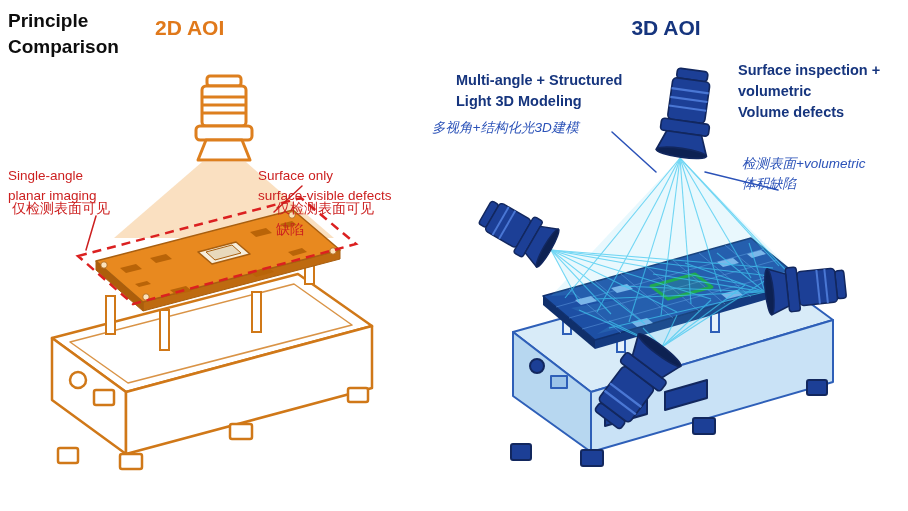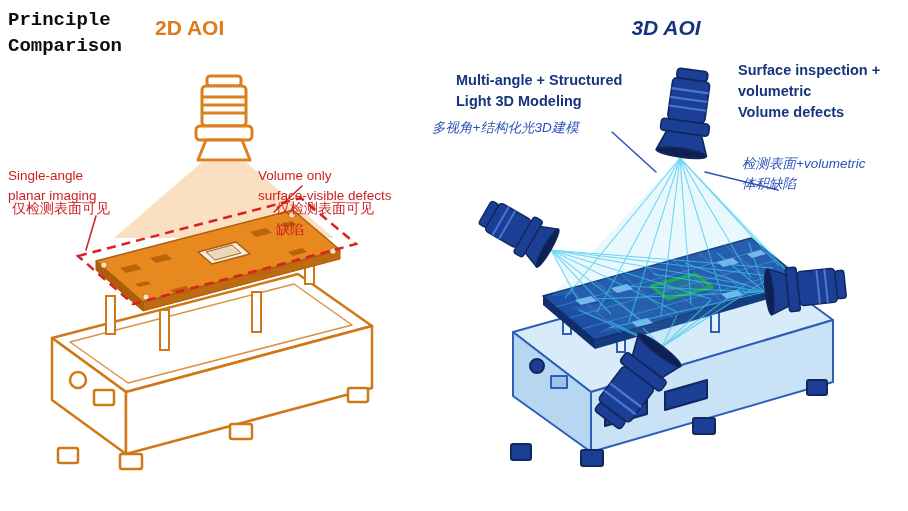--- a/index.html
+++ b/index.html
@@ -1,22 +1,22 @@
 <!DOCTYPE html>
 <html><head>
 <meta charset="utf-8">
 <style>
   html,body{margin:0;padding:0;background:#fff;}
   .canvas{position:relative;width:908px;height:511px;background:#ffffff;overflow:hidden;
           font-family:"Liberation Sans",sans-serif;}
   .pre{white-space:pre-line;}
   .abs{position:absolute;}
-  .h-title{left:8px;top:8px;font-size:19px;font-weight:bold;color:#0d0d0d;line-height:1.35;font-family:Liberation Mono, monospace;}
+  .h-title{left:8px;top:8px;font-size:19px;font-weight:bold;color:#0d0d0d;line-height:1.35;}
   .t2d{left:155px;top:16px;width:140px;text-align:left;font-size:21px;font-weight:bold;color:#E0791B;}
-  .t3d{left:596px;top:16px;width:140px;text-align:center;font-size:21px;font-weight:bold;color:#16357E;font-style:italic;}
+  .t3d{left:596px;top:16px;width:140px;text-align:center;font-size:21px;font-weight:bold;color:#16357E;}
   .red-en{font-size:13.5px;font-weight:normal;color:#CC1F1F;line-height:1.5;margin-top:24px;}
   .red-zh{font-size:14px;color:#CC1F1F;line-height:1.5;}
   .blue-en{font-size:14.5px;font-weight:bold;color:#16357E;line-height:1.45;}
   .blue-zh{font-size:13.5px;color:#2B52B8;line-height:1.5;font-style:italic;}
   svg{display:block;}
 </style>
 </head>
 <body>
 
 <div class="canvas">
@@ -226,21 +226,21 @@
   <div class="abs h-title pre">Principle
 Comparison</div>
 
   <div class="abs t2d">2D AOI</div>
   <div class="abs t3d">3D AOI</div>
 
   <div class="abs red-en pre" style="left:8px;top:142px;width:160px">Single-angle
 planar imaging</div>
   <div class="abs red-zh" style="left:12px;top:198px">仅检测表面可见</div>
 
-  <div class="abs red-en pre" style="left:258px;top:142px;width:185px">Volume only
+  <div class="abs red-en pre" style="left:258px;top:142px;width:185px">Surface only
 surface-visible defects</div>
   <div class="abs red-zh pre" style="left:276px;top:198px;width:140px">仅检测表面可见
 缺陷</div>
 
   <div class="abs blue-en pre" style="left:456px;top:70px;width:200px">Multi-angle + Structured
 Light 3D Modeling</div>
   <div class="abs blue-zh" style="left:432px;top:118px">多视角+结构化光3D建模</div>
 
   <div class="abs blue-en pre" style="left:738px;top:60px;width:170px">Surface inspection +
 volumetric

